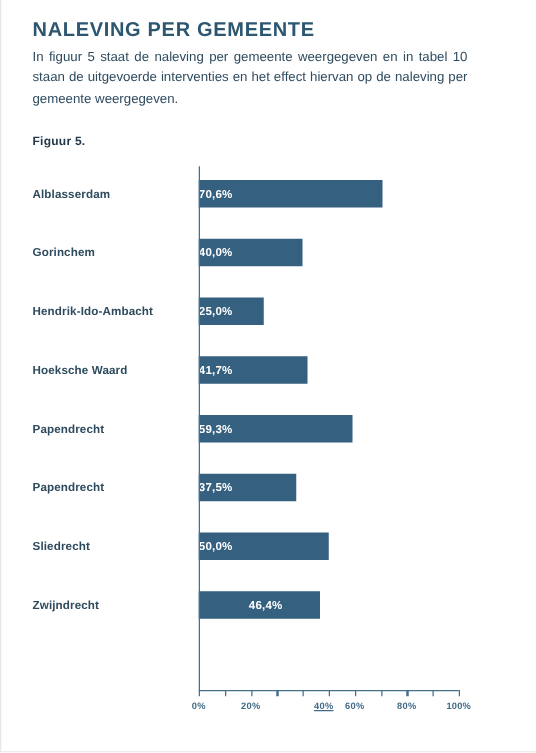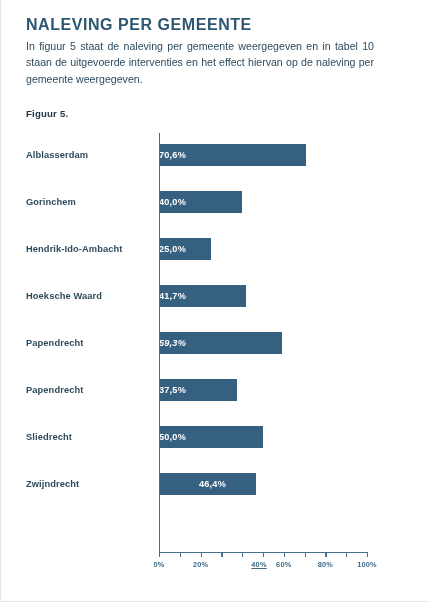--- a/index.html
+++ b/index.html
@@ -205,21 +205,21 @@
           <div class="cat-label">Hoeksche Waard</div>
           <div class="bar-track">
             <div class="bar" style="width: 86.736px; background: rgb(53, 96, 128);"></div>
             <div class="bar-value" style="width: 77px;">41,7%</div>
           </div>
         </div>
         <div class="row">
           <div class="cat-label">Papendrecht</div>
           <div class="bar-track">
             <div class="bar" style="width: 123.344px; background: rgb(53, 96, 128);"></div>
-            <div class="bar-value" style="width: 124px; font-style: italic;">59,3%</div>
+            <div class="bar-value" style="width: 124px;">59,3%</div>
           </div>
         </div>
         <div class="row">
           <div class="cat-label">Papendrecht</div>
           <div class="bar-track">
             <div class="bar" style="width: 78px; background: rgb(53, 96, 128);"></div>
             <div class="bar-value" style="width: 78px;">37,5%</div>
           </div>
         </div>
         <div class="row">

